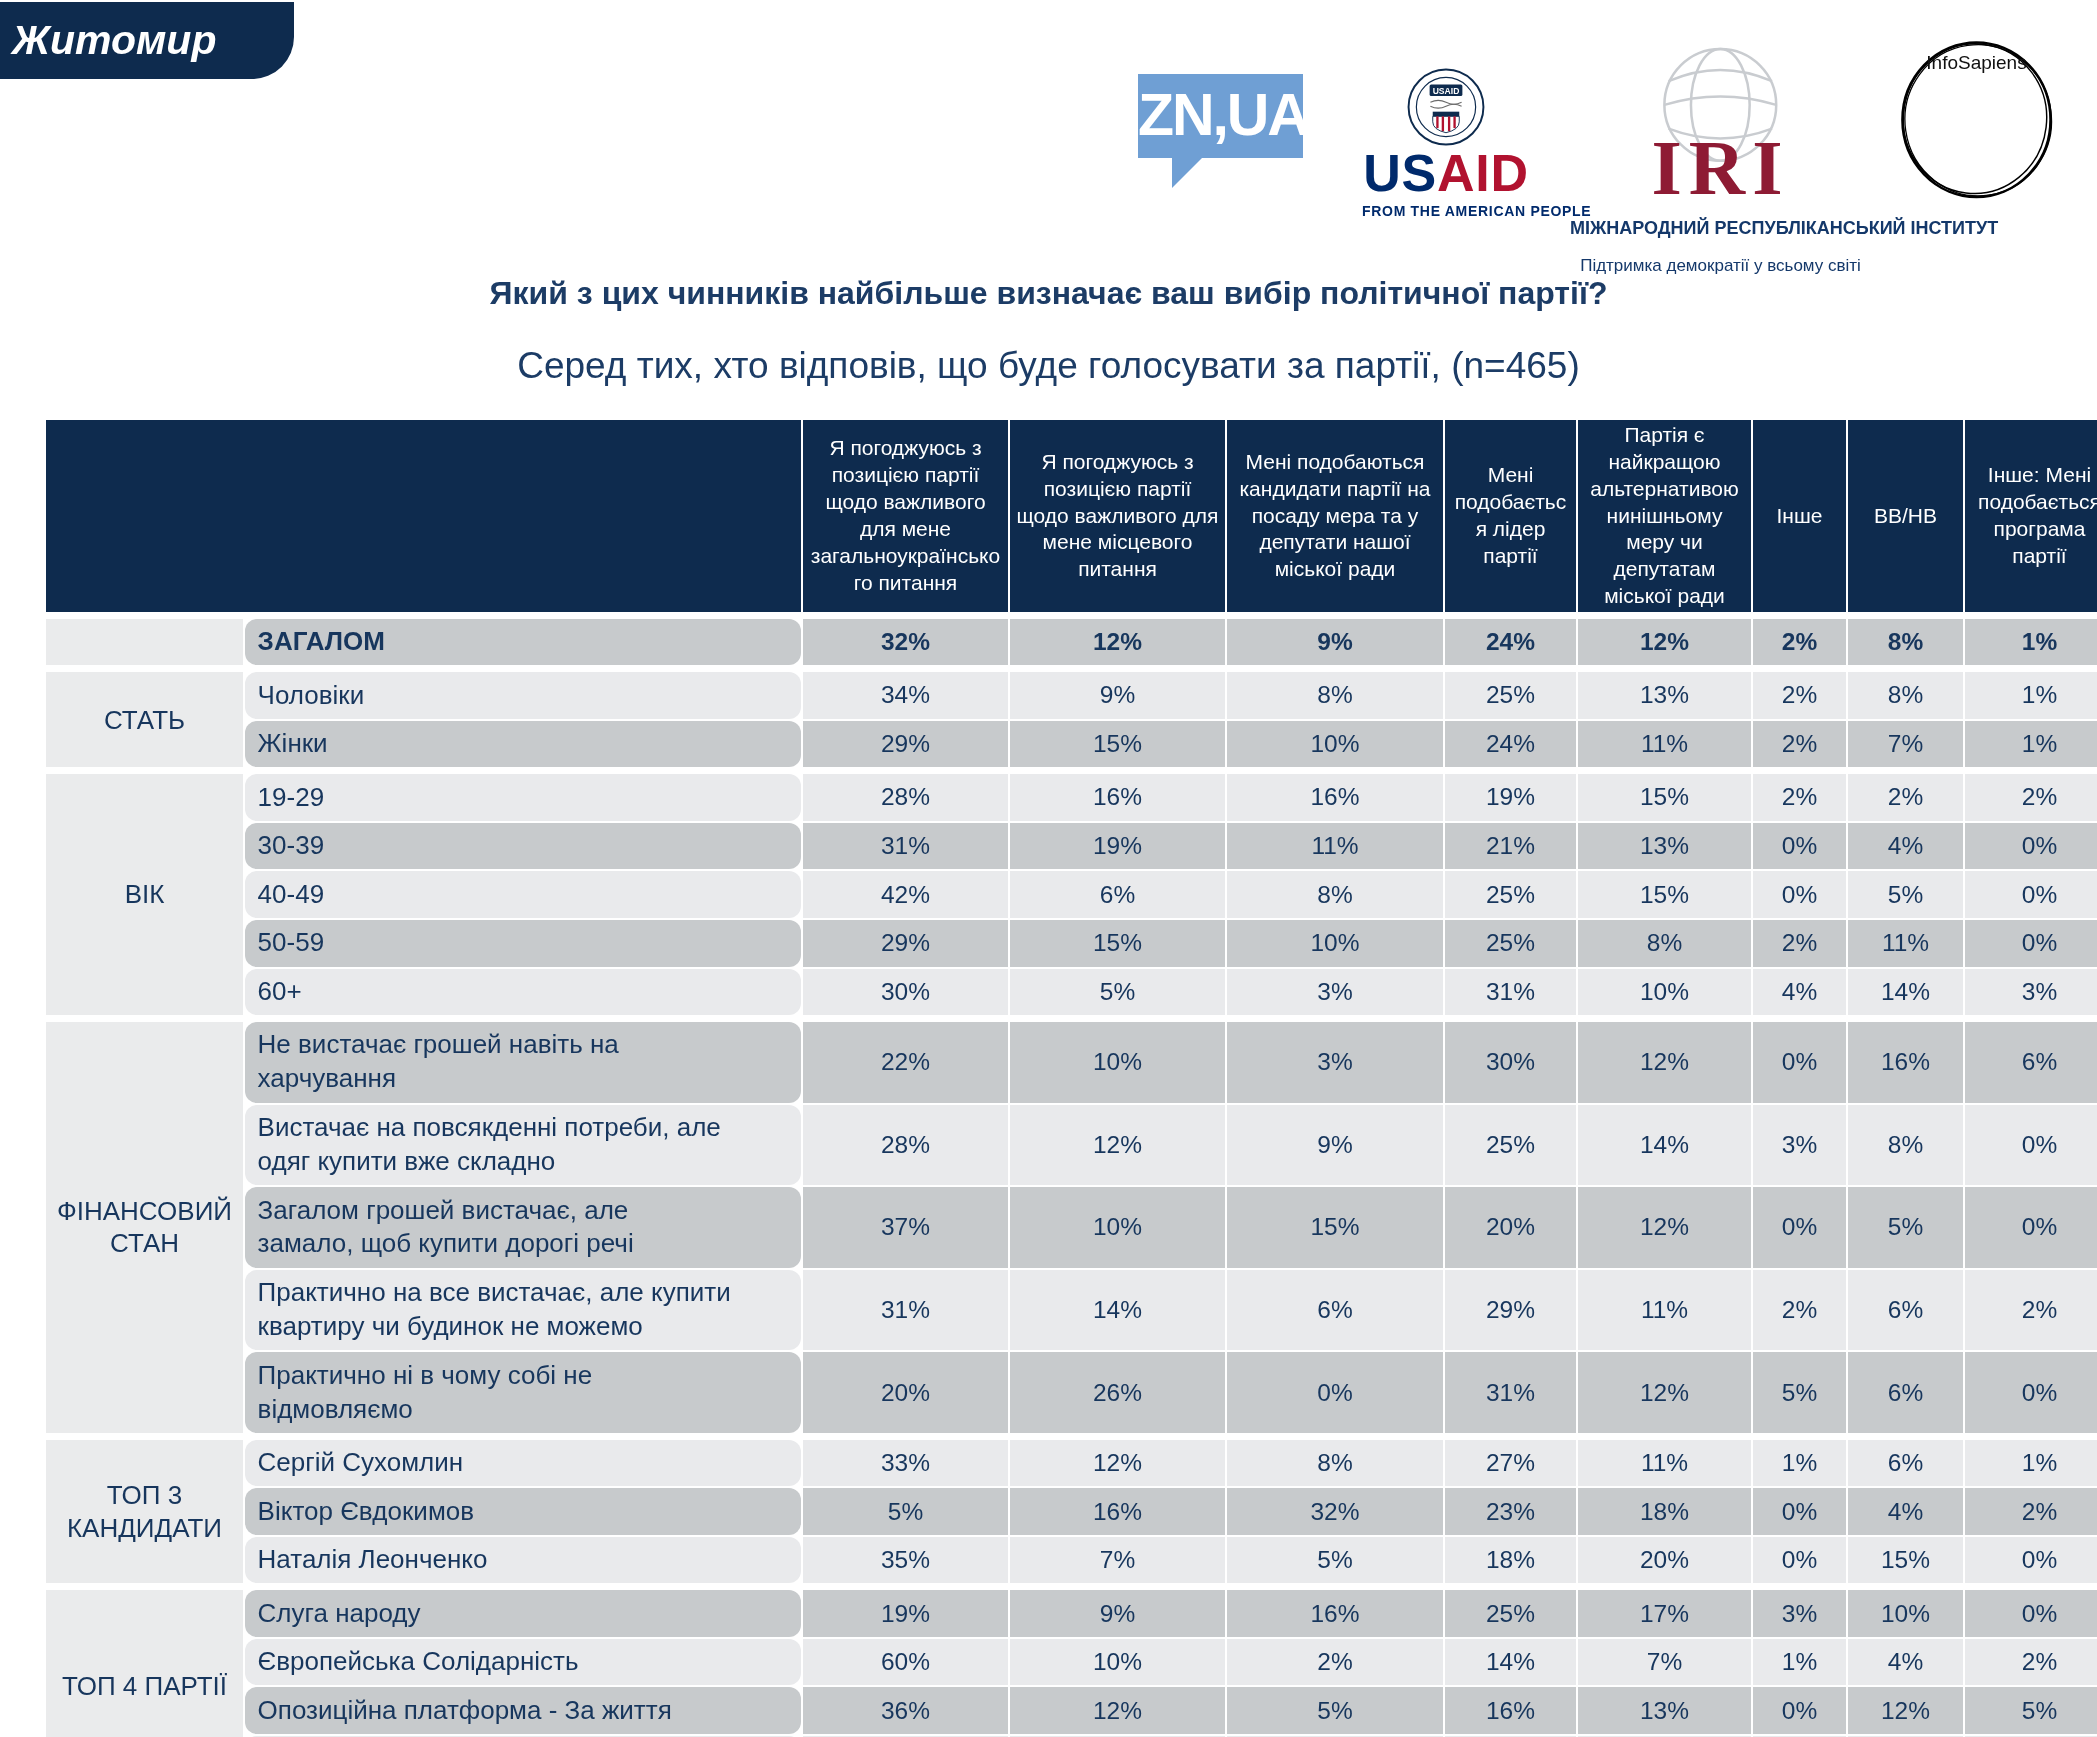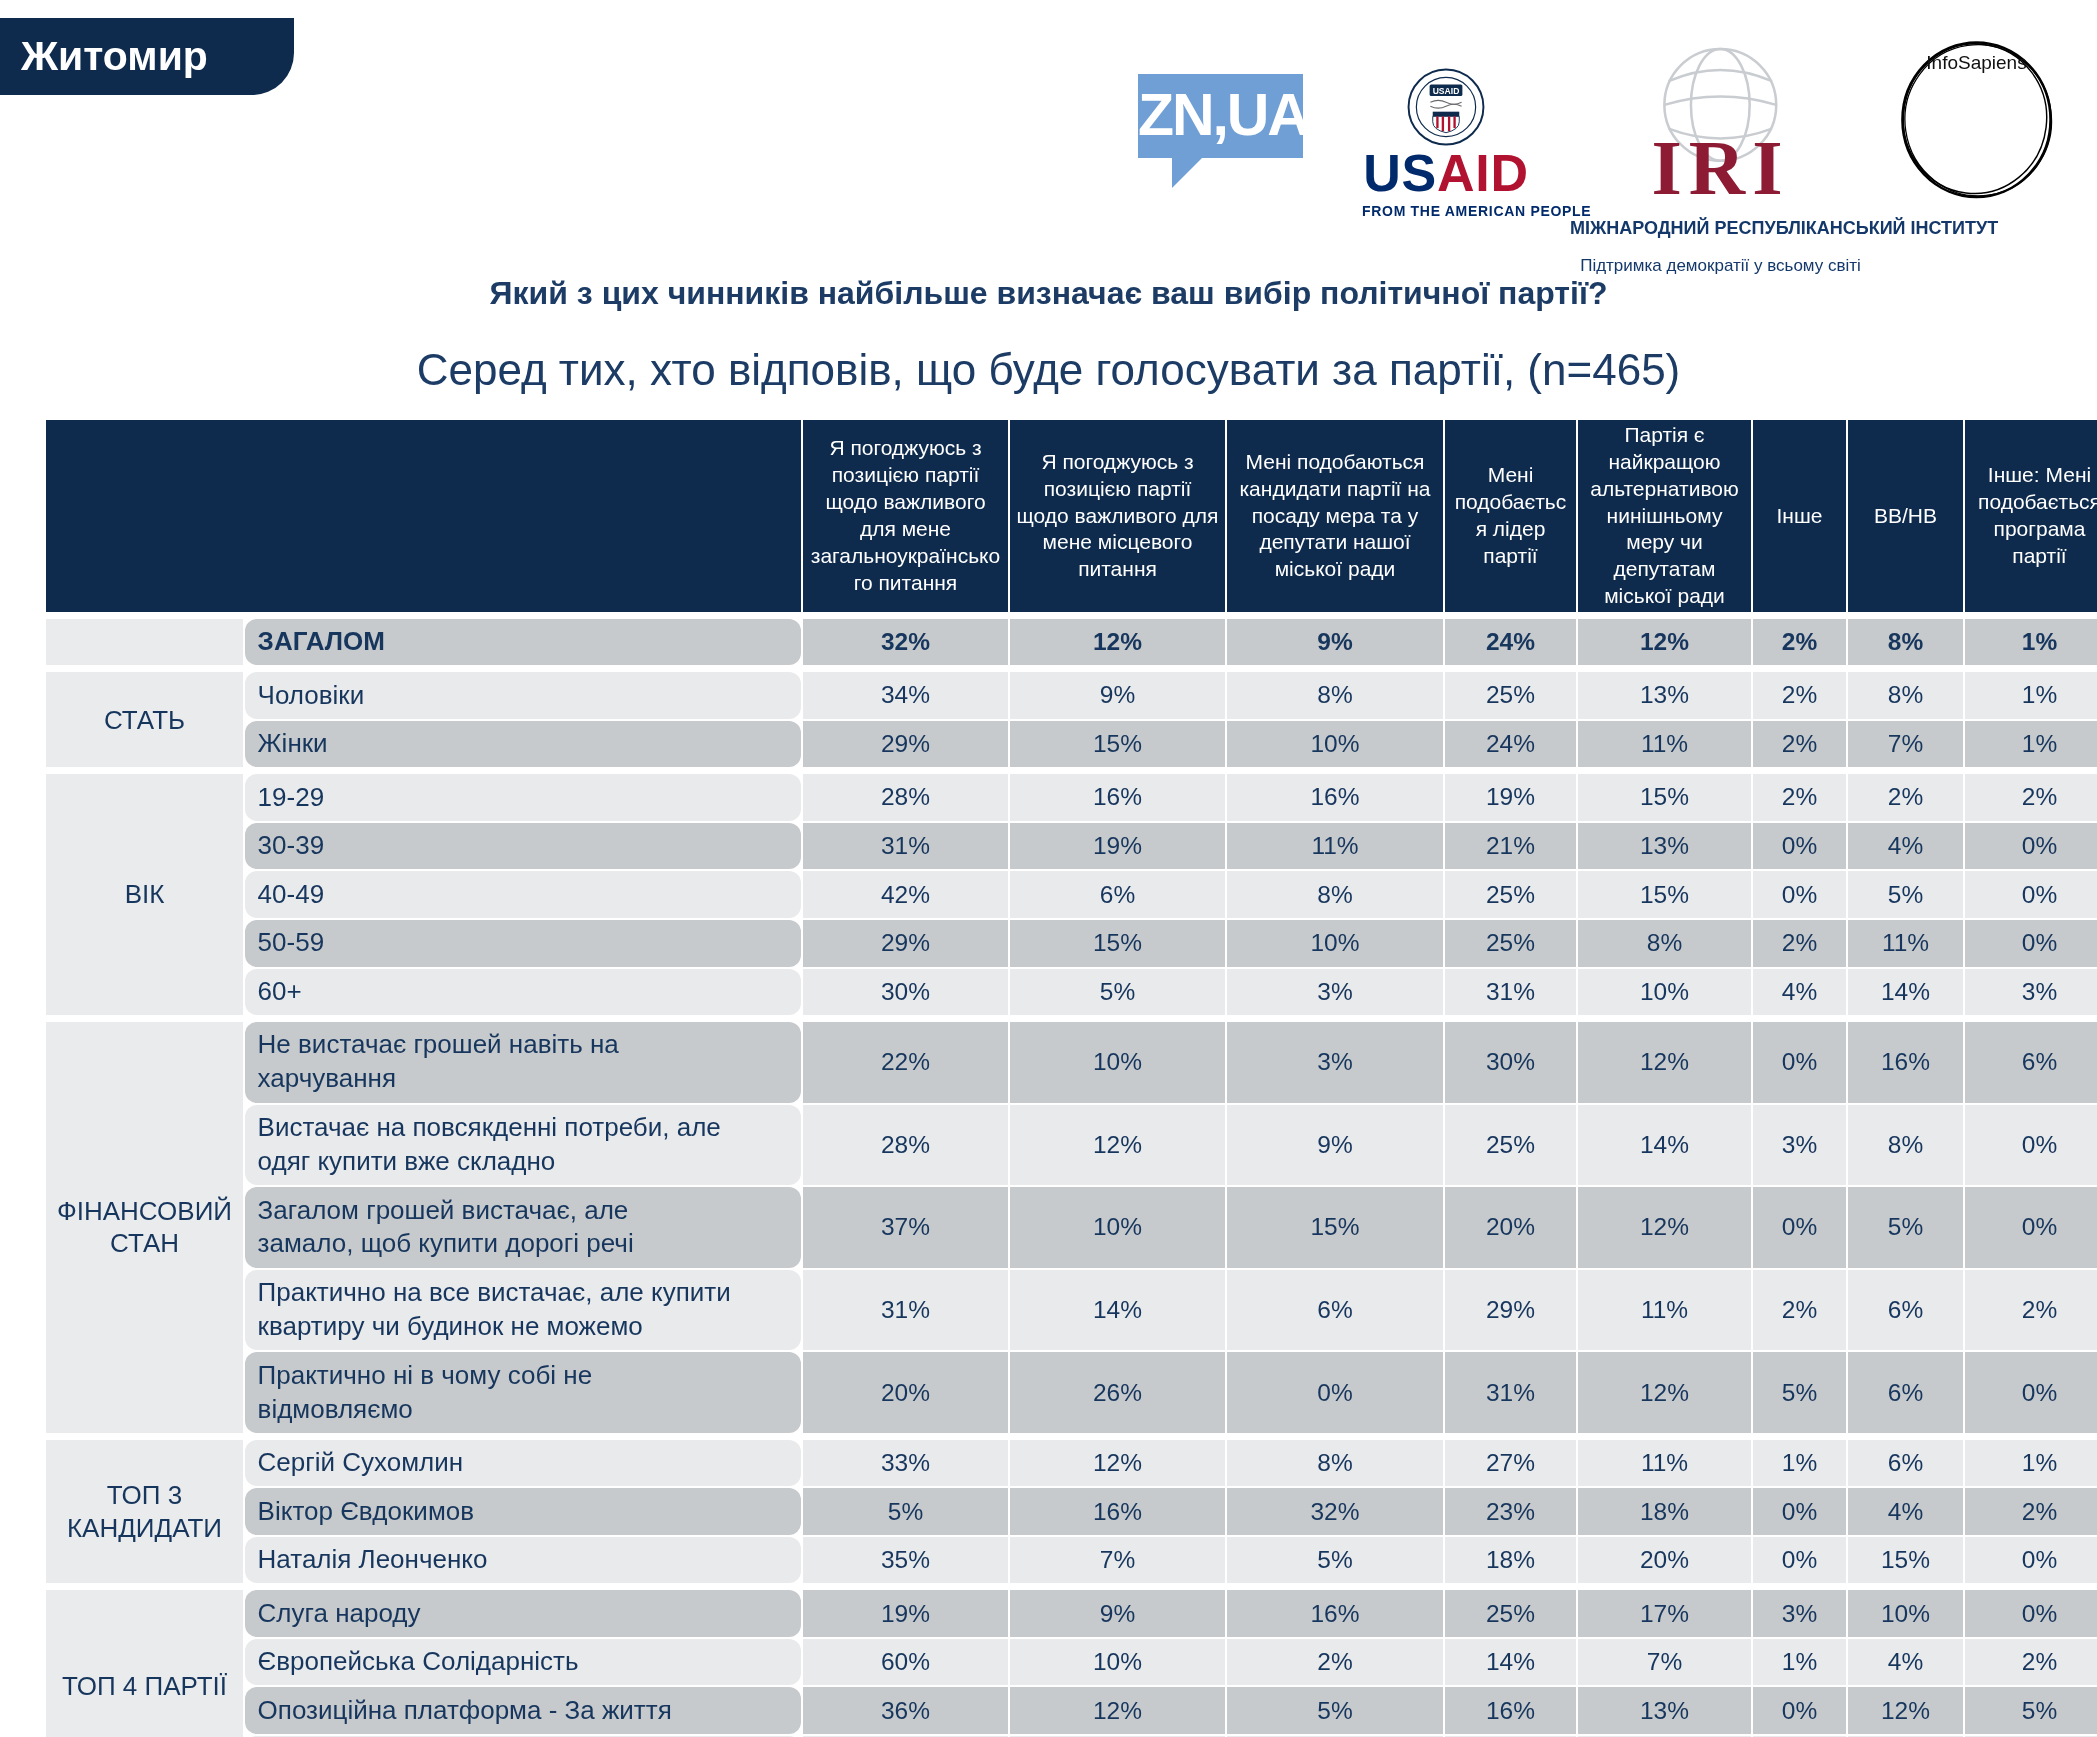--- a/index.html
+++ b/index.html
@@ -4,24 +4,25 @@
 <style>
   html,body { margin:0; padding:0; background:#ffffff; }
   #canvas {
     position:relative; width:2097px; height:1737px; background:#fff;
     font-family:"Liberation Sans", sans-serif; overflow:hidden;
     color: var(--text_navy, #17365d);
   }
 
   
   .region-tag {
-    position:absolute; left:0; top:18px; width:294px; height:77px;
+    position:absolute; left:0; top:2px; width:294px; height:77px;
     background:var(--navy,#0e2b4e); color:#fff; font-size:41px; font-weight:bold;
-    line-height:77px; padding-left:21px; box-sizing:border-box;
+    line-height:77px; padding-left:12px; box-sizing:border-box;
     border-radius:0 0 42px 0;
+    font-style:italic;
   }
 
   
   .znua {
     position:absolute; left:1138px; top:74px; width:165px; height:84px;
     background:var(--znua_blue,#6f9fd4); color:#fff; font-weight:bold;
     font-size:59px; line-height:82px; text-align:center; letter-spacing:-2.1px;
   }
   .znua-tail {
     position:absolute; left:34px; top:82px; width:0; height:0;
@@ -53,21 +54,21 @@
   }
   .is-name { position:relative; font-size:19px; color:#111; margin-top:16px; }
 
   
   .title {
     position:absolute; left:0; top:275px; width:2097px; text-align:center;
     font-size:32px; font-weight:bold; color:var(--title_navy,#1c3c66);
   }
   .subtitle {
     position:absolute; left:0; top:345px; width:2097px; text-align:center;
-    font-size:44px; color:var(--title_navy,#1c3c66);
+    font-size:37px; color:var(--title_navy,#1c3c66);
   }
 
   
   table.crosstab {
     position:absolute; left:44px; top:418px; width:2050px;
     border-collapse:separate; border-spacing:2.1px; table-layout:fixed;
     background:#fff;
   }
   .crosstab th.corner, .crosstab th.colhead {
     background:var(--navy,#0e2b4e); vertical-align:middle;

